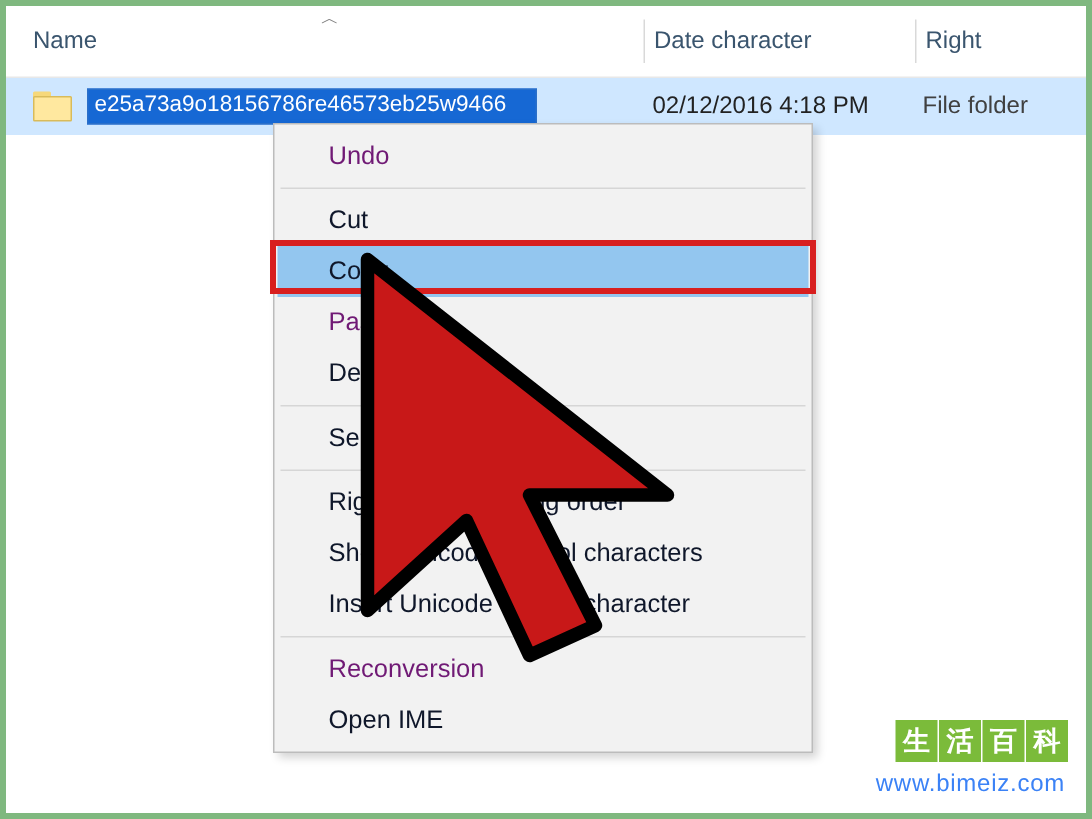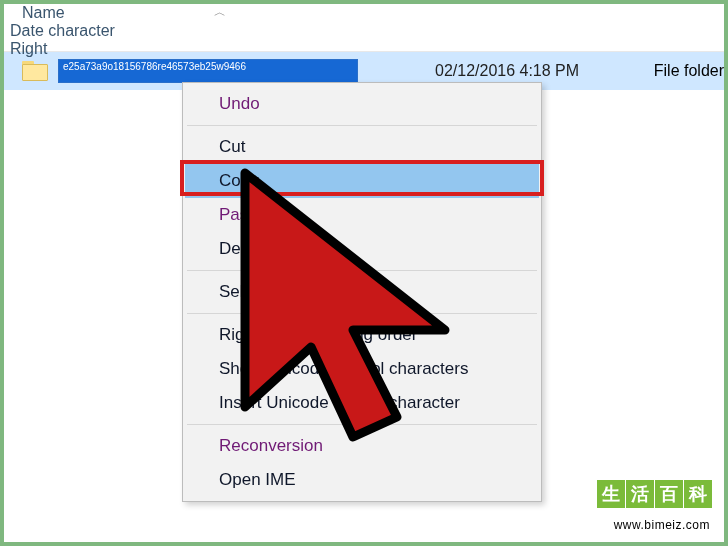--- a/index.html
+++ b/index.html
@@ -8,25 +8,25 @@
       height: 546px;
       font-family: "Segoe UI", Tahoma, sans-serif;
       font-size: 14px;
       background: #fff;
       position: relative;
       overflow: hidden;
       border: 4px solid #7fb87f;
     }
     .header-row {
       display: flex;
+      align-items: center;
       height: 48px;
       border-bottom: 1px solid #e8e8e8;
       color: #3a556e;
       font-size: 16px;
-      flex-direction: column;
     }
     .col-name { width: 425px; padding-left: 18px; display: flex; align-items: center; gap: 6px; }
     .col-date { width: 180px; padding-left: 6px; }
     .col-type { flex: 1; padding-left: 6px; }
     .sort-caret {
       position: absolute;
       left: 210px; top: 0px;
       color: #7f7f7f;
       font-size: 12px;
     }
@@ -51,26 +51,26 @@
       width: 12px; height: 4px; background: #f6d87a; border-radius: 1px 1px 0 0;
     }
     .folder-icon .body {
       position: absolute; top: 3px; left: 0;
       width: 26px; height: 17px; background: #ffe89f; border: 1px solid #d9bb5a; border-radius: 1px;
     }
     .rename-field {
       width: 300px; height: 24px;
       border: 1px solid #2a6fc9;
       background: #1668d4; color: #fff;
-      padding: 1px 4px; font-size: 10px;
+      padding: 1px 4px; font-size: 15px;
       font-family: inherit;
       overflow: hidden; white-space: nowrap;
     }
     .file-row .col-date { color: #222; }
-    .file-row .col-type { color: #000000; text-align: right; }
+    .file-row .col-type { color: #404040; }
 
     .context-menu {
       position: absolute;
       left: 178px; top: 78px;
       width: 360px;
       background: #f2f2f2;
       border: 1px solid #bcbcbc;
       box-shadow: 3px 3px 6px rgba(0,0,0,0.18);
       padding: 4px 2px;
       font-size: 17px;
@@ -107,21 +107,21 @@
       display: flex; align-items: center; gap: 1px;
     }
     .logo-square {
       width: 28px; height: 28px; background: #7bbb3a; color: #fff;
       display: flex; align-items: center; justify-content: center;
       font-size: 18px; font-weight: bold;
     }
     .watermark-url {
       position: absolute;
       right: 14px; bottom: 10px;
-      color: #000000; font-size: 12px;
+      color: #3b82f6; font-size: 16px;
       letter-spacing: 0.5px;
     }
   </style>
 </head>
 <body>
 
 <span class="sort-caret">︿</span>
 
 <div class="header-row">
   <div class="col-name">

